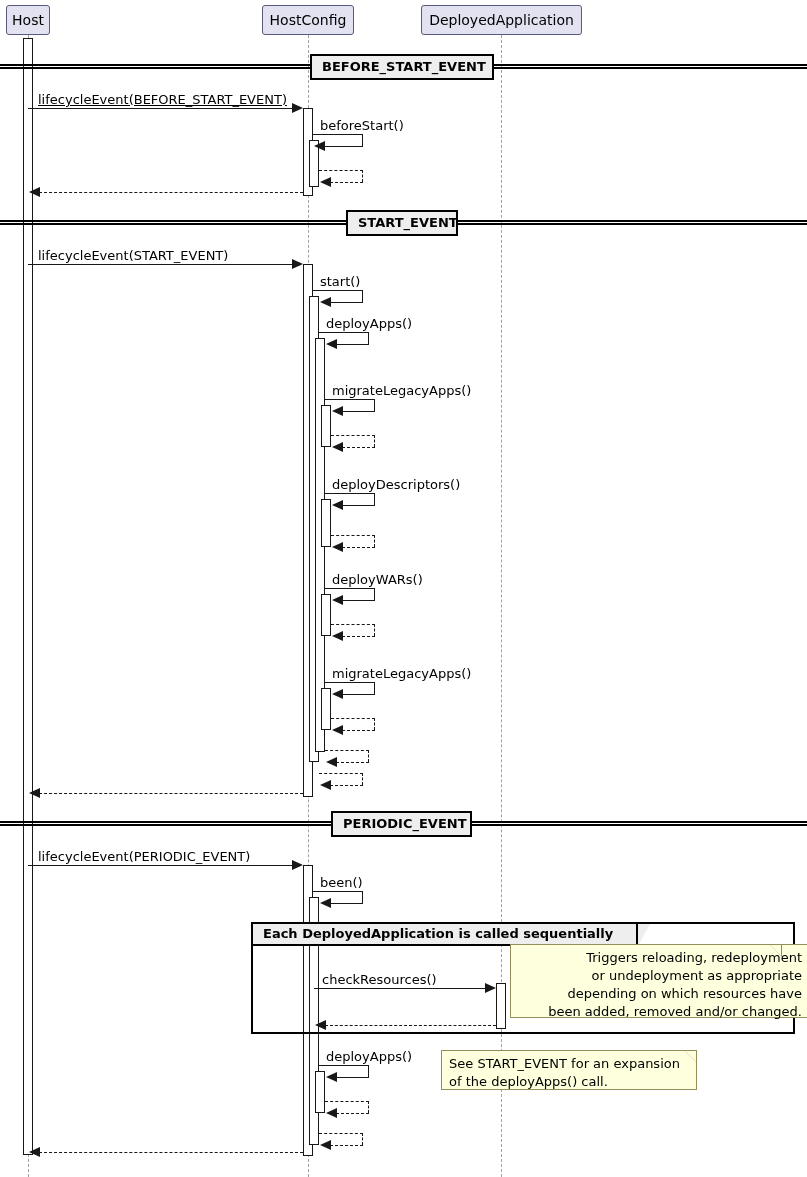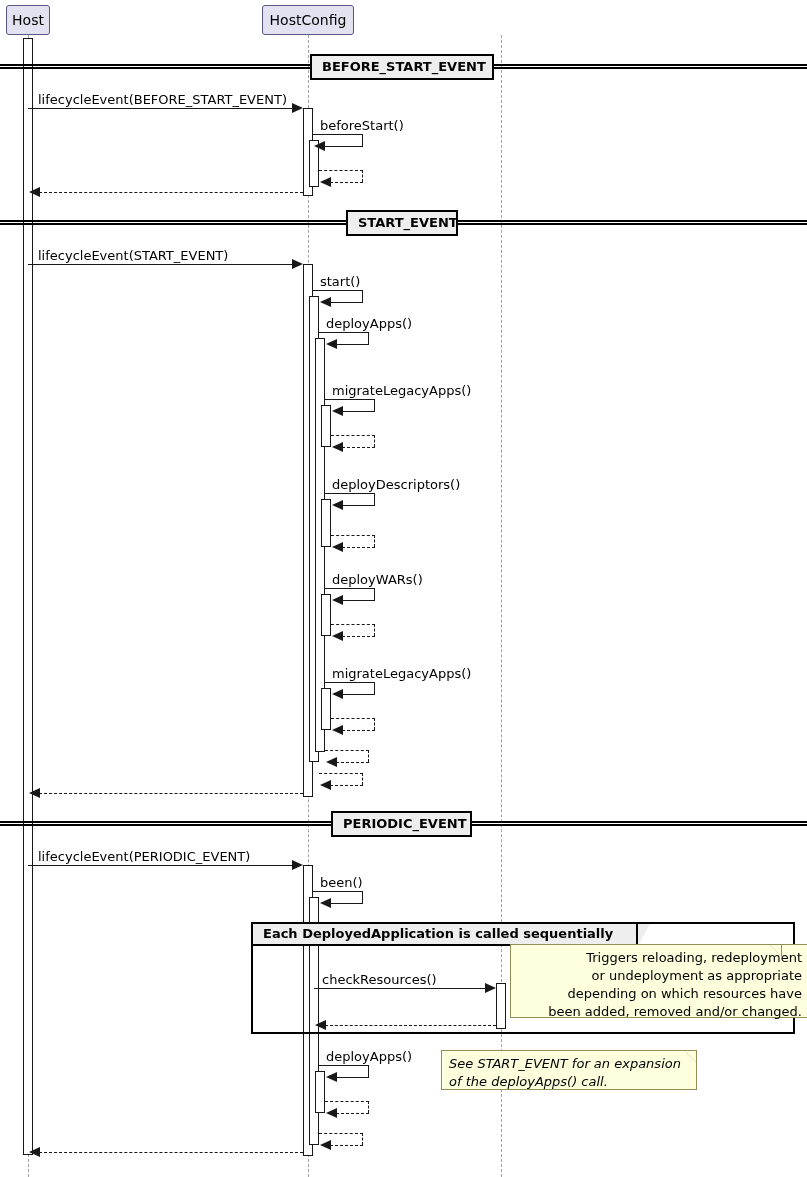--- a/index.html
+++ b/index.html
@@ -153,20 +153,21 @@
     border-top: 11px solid #FEFFDD;
   }
 </style>
 </head>
 <body>
 
 <div id="diagram">
 
   <div class="participant" style="left:6px;  top:5px;  width:44px;">Host</div>
   <div class="participant" style="left:262px; top:5px; width:92px;">HostConfig</div>
+  <div class="participant" style="left:421px; top:5px; width:161px;">DeployedApplication</div>
 
   <div class="lifeline" style="left:28px;  top:35px; height:1142px;"></div>
   <div class="lifeline" style="left:308px; top:35px; height:1142px;"></div>
   <div class="lifeline" style="left:501px; top:35px; height:1142px;"></div>
 
   <div class="activation" style="left:23px; top:38px; height:1117px;"></div>
 
   <div class="activation" style="left:303px; top:108px; height:88px;"></div>
   <div class="activation" style="left:309px; top:140px; height:47px;"></div>
 
@@ -180,21 +181,21 @@
 
   <div class="activation" style="left:303px; top:865px; height:291px;"></div>
   <div class="activation" style="left:309px; top:897px; height:248px;"></div>
   <div class="activation" style="left:315px; top:1071px; height:42px;"></div>
 
   <div class="activation" style="left:496px; top:983px; height:46px;"></div>
 
   <div class="divider-rule" style="top:64px;"></div>
   <div class="divider-box" style="left:310px; top:54px; width:184px;">BEFORE_START_EVENT</div>
 
-  <div class="msglabel" style="left:38px; top:92px;">lifecycleEvent(BEFORE_START_EVENT)</div>
+  <div class="msglabel" style="left:38px; top:92px;text-decoration:underline;">lifecycleEvent(BEFORE_START_EVENT)</div>
   <div class="msgline" style="left:28px; top:108px; width:264px;"></div>
   <div class="arrowhead right" style="left:292px; top:103px;"></div>
 
   <div class="msglabel" style="left:320px; top:118px;">beforeStart()</div>
   <div class="msgline" style="left:313px; top:134px; width:50px;"></div>
   <div class="vline" style="left:362px; top:134px; height:12px;"></div>
   <div class="msgline" style="left:324px; top:146px; width:39px;"></div>
   <div class="arrowhead left" style="left:314px; top:141px;"></div>
 
   <div class="msgline dashed" style="left:319px; top:170px; width:44px;"></div>
@@ -311,21 +312,21 @@
 been added, removed and/or changed.</div>
   <div class="note-fold" style="left:769px; top:944px;"></div>
   <div class="note-fold-inner" style="left:770px; top:945px;"></div>
 
   <div class="msglabel" style="left:326px; top:1049px;">deployApps()</div>
   <div class="msgline" style="left:319px; top:1065px; width:50px;"></div>
   <div class="vline" style="left:368px; top:1065px; height:12px;"></div>
   <div class="msgline" style="left:336px; top:1077px; width:33px;"></div>
   <div class="arrowhead left" style="left:326px; top:1072px;"></div>
 
-  <div class="note" style="left:441px; top:1050px; width:256px; height:40px;font-style:italic;">See START_EVENT for an expansion
+  <div class="note" style="left:441px; top:1050px; width:256px; height:40px;">See START_EVENT for an expansion
 of the deployApps() call.</div>
   <div class="note-fold" style="left:684px; top:1050px;"></div>
   <div class="note-fold-inner" style="left:685px; top:1051px;"></div>
 
   <div class="msgline dashed" style="left:325px; top:1101px; width:44px;"></div>
   <div class="vline dashed" style="left:368px; top:1101px; height:12px;"></div>
   <div class="msgline dashed" style="left:336px; top:1113px; width:33px;"></div>
   <div class="arrowhead left" style="left:326px; top:1108px;"></div>
 
   <div class="msgline dashed" style="left:319px; top:1133px; width:44px;"></div>

